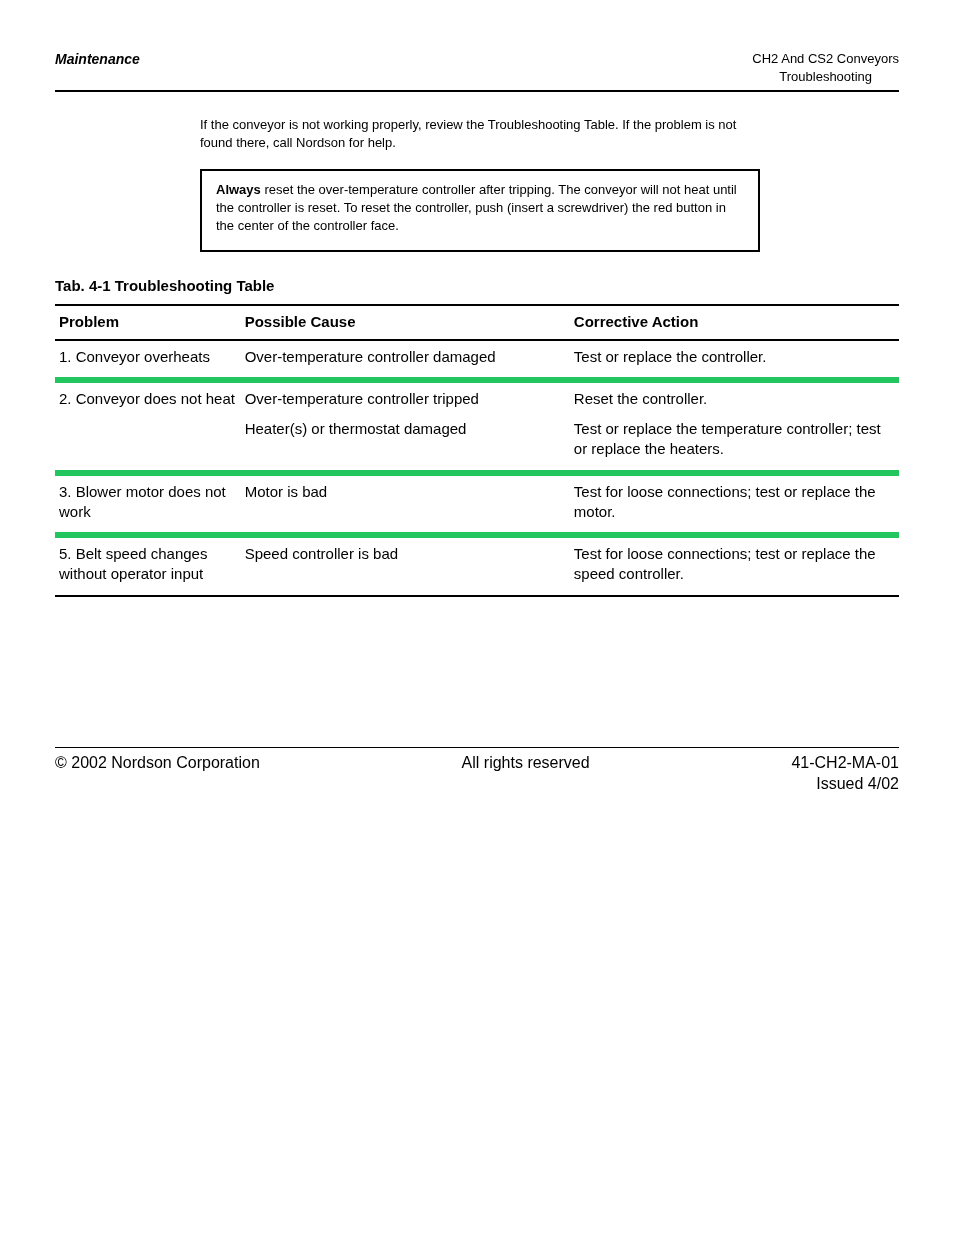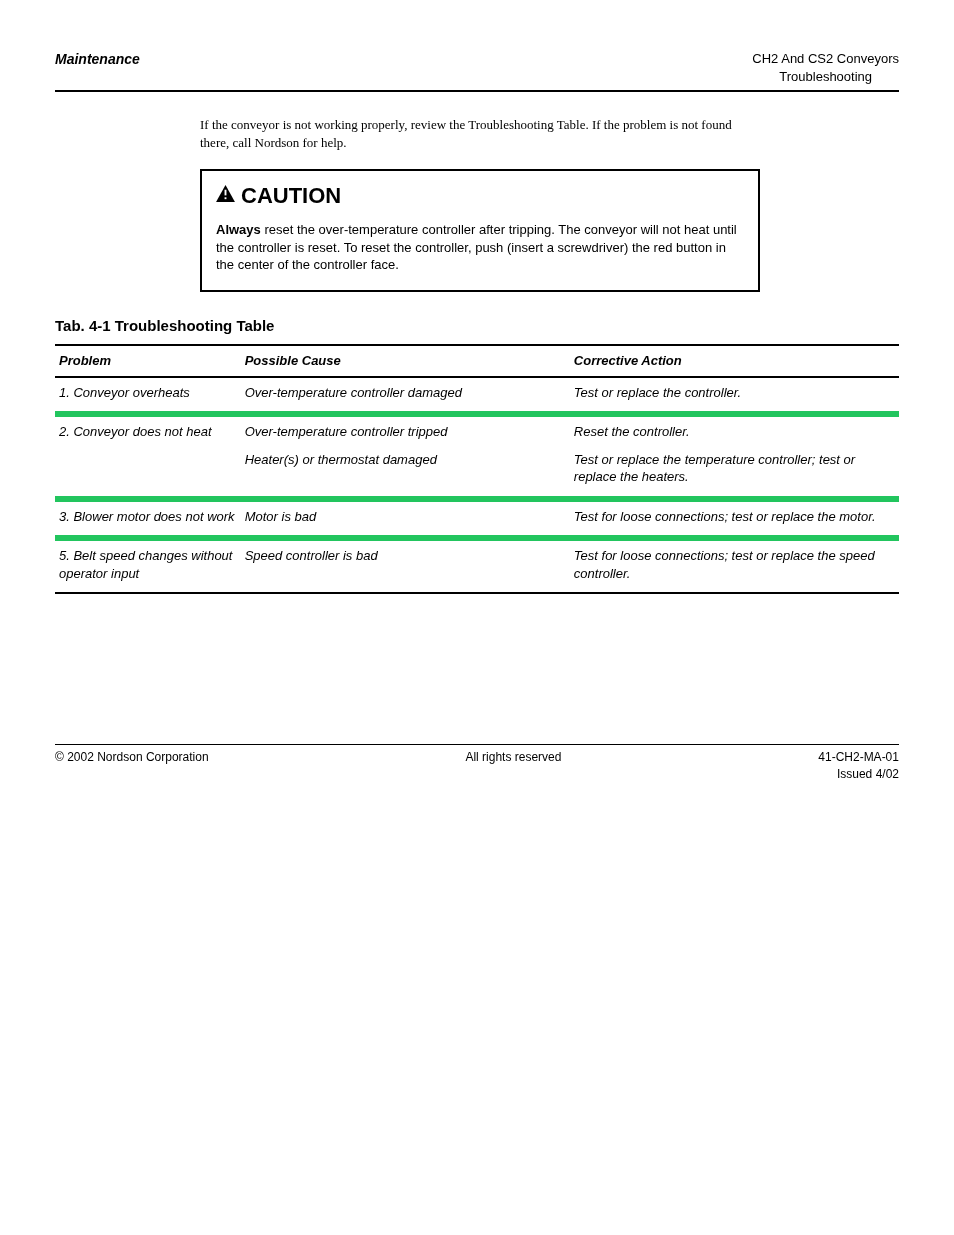--- a/index.html
+++ b/index.html
@@ -26,21 +26,20 @@
     font-style: italic;
   }
   .header-right {
     text-align: center;
     font-size: 13px;
     line-height: 1.4;
   }
   .intro {
     margin: 16px 0 18px 145px;
     max-width: 560px;
-    font-family: Liberation Serif, serif;
   }
   .caution-box {
     border: 2px solid #000;
     margin: 0 0 24px 145px;
     width: 560px;
     padding: 10px 14px 16px 14px;
     box-sizing: border-box;
   }
   .caution-title {
     display: flex;
@@ -63,22 +62,21 @@
     font-weight: bold;
   }
   .table-title {
     font-size: 15px;
     font-weight: bold;
     margin: 24px 0 8px 0;
   }
   table {
     width: 100%;
     border-collapse: collapse;
-    font-size: 13px;
-    font-style: italic;
+    font-size: 15px;
   }
   th {
     text-align: left;
     font-weight: bold;
     border-top: 2px solid #000;
     border-bottom: 2px solid #000;
     padding: 6px 4px;
     vertical-align: top;
   }
   th.col-problem { width: 22%; }
@@ -91,45 +89,37 @@
   }
   td .cell-line { display: block; }
   td .spaced { margin-top: 10px; display: block; }
   .last-row td { border-bottom: 2px solid #000; }
   .footer {
     margin-top: 150px;
     border-top: 1px solid #000;
     padding-top: 4px;
     display: flex;
     justify-content: space-between;
-    font-size: 12px;
+    font-size: 16px;
   }
 </style>
 </head>
 <body>
 
 <div class="header">
   <div class="header-left">Maintenance</div>
   <div class="header-right">
     <div>CH2 And CS2 Conveyors</div>
     <div>Troubleshooting</div>
   </div>
 </div>
 
 <p class="intro">If the conveyor is not working properly, review the Troubleshooting Table. If the problem is not found there, call Nordson for help.</p>
 
 <div class="caution-box">
-  <div class="caution-title">
-    <svg class="warn-icon" viewBox="0 0 20 18">
-      <polygon points="10,0 20,18 0,18" fill="#000"></polygon>
-      <rect x="9" y="5" width="2" height="6" fill="#fff"></rect>
-      <rect x="9" y="13" width="2" height="2" fill="#fff"></rect>
-    </svg>
-    <span>CAUTION</span>
-  </div>
   <div class="caution-body">
     <strong>Always</strong><span> reset the over-temperature controller after tripping. The conveyor will not heat until the controller is reset. To reset the controller, push (insert a screwdriver) the red button in the center of the controller face.</span>
   </div>
 </div>
 
 <div class="table-title">Tab. 4-1  Troubleshooting Table</div>
 
 <table>
   <thead>
     <tr>

